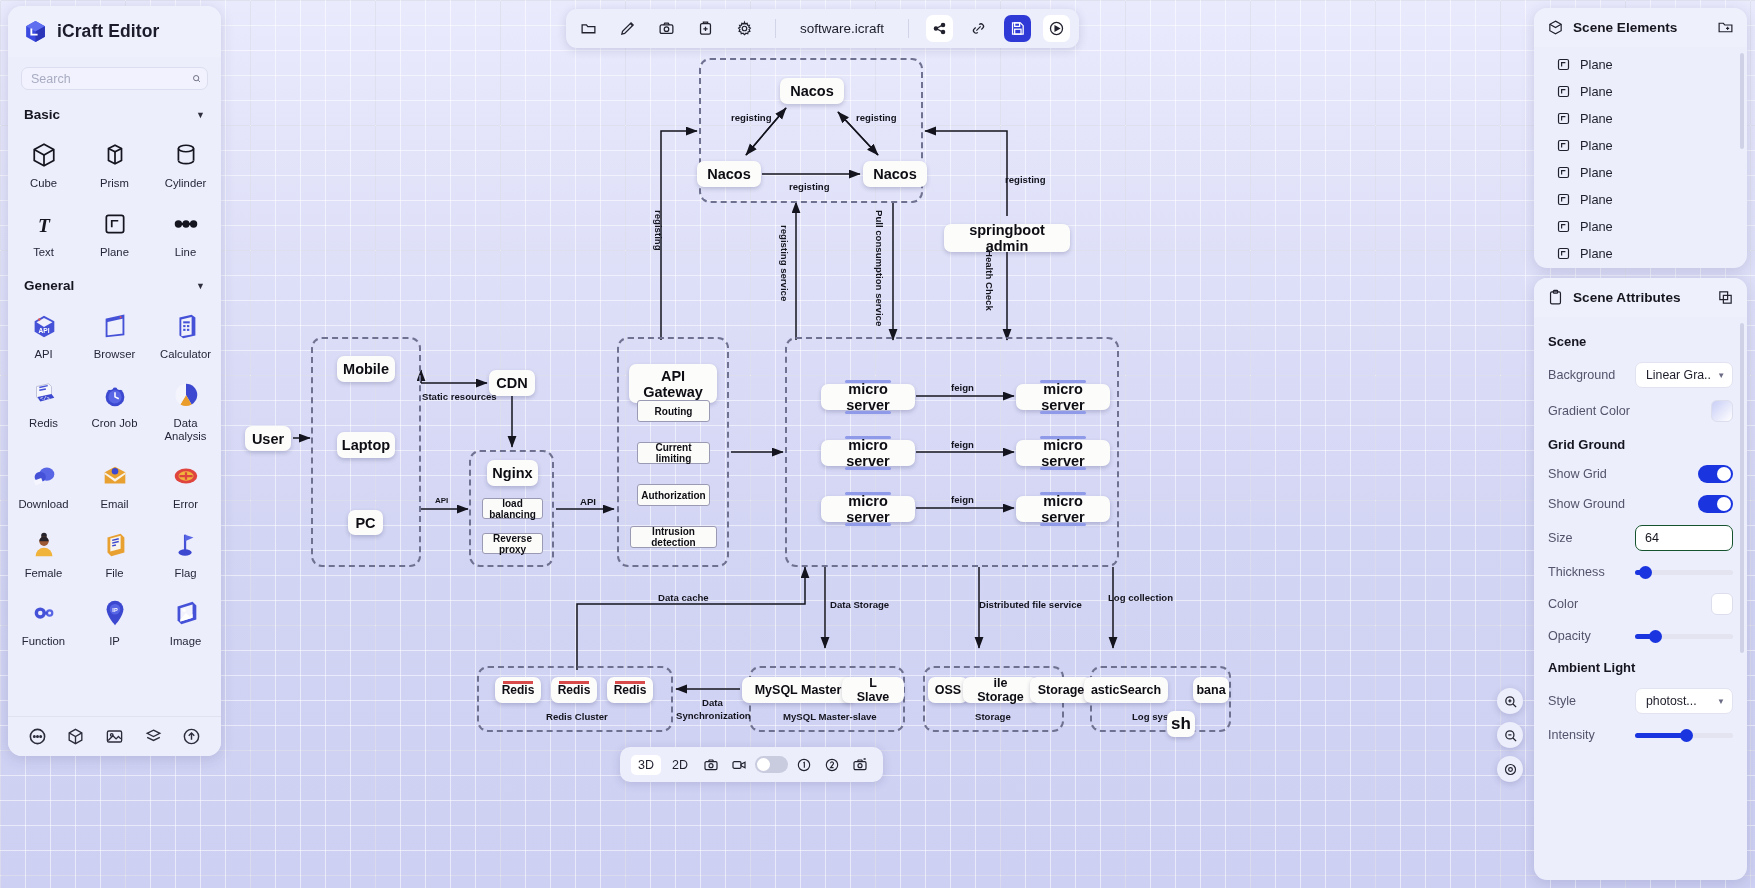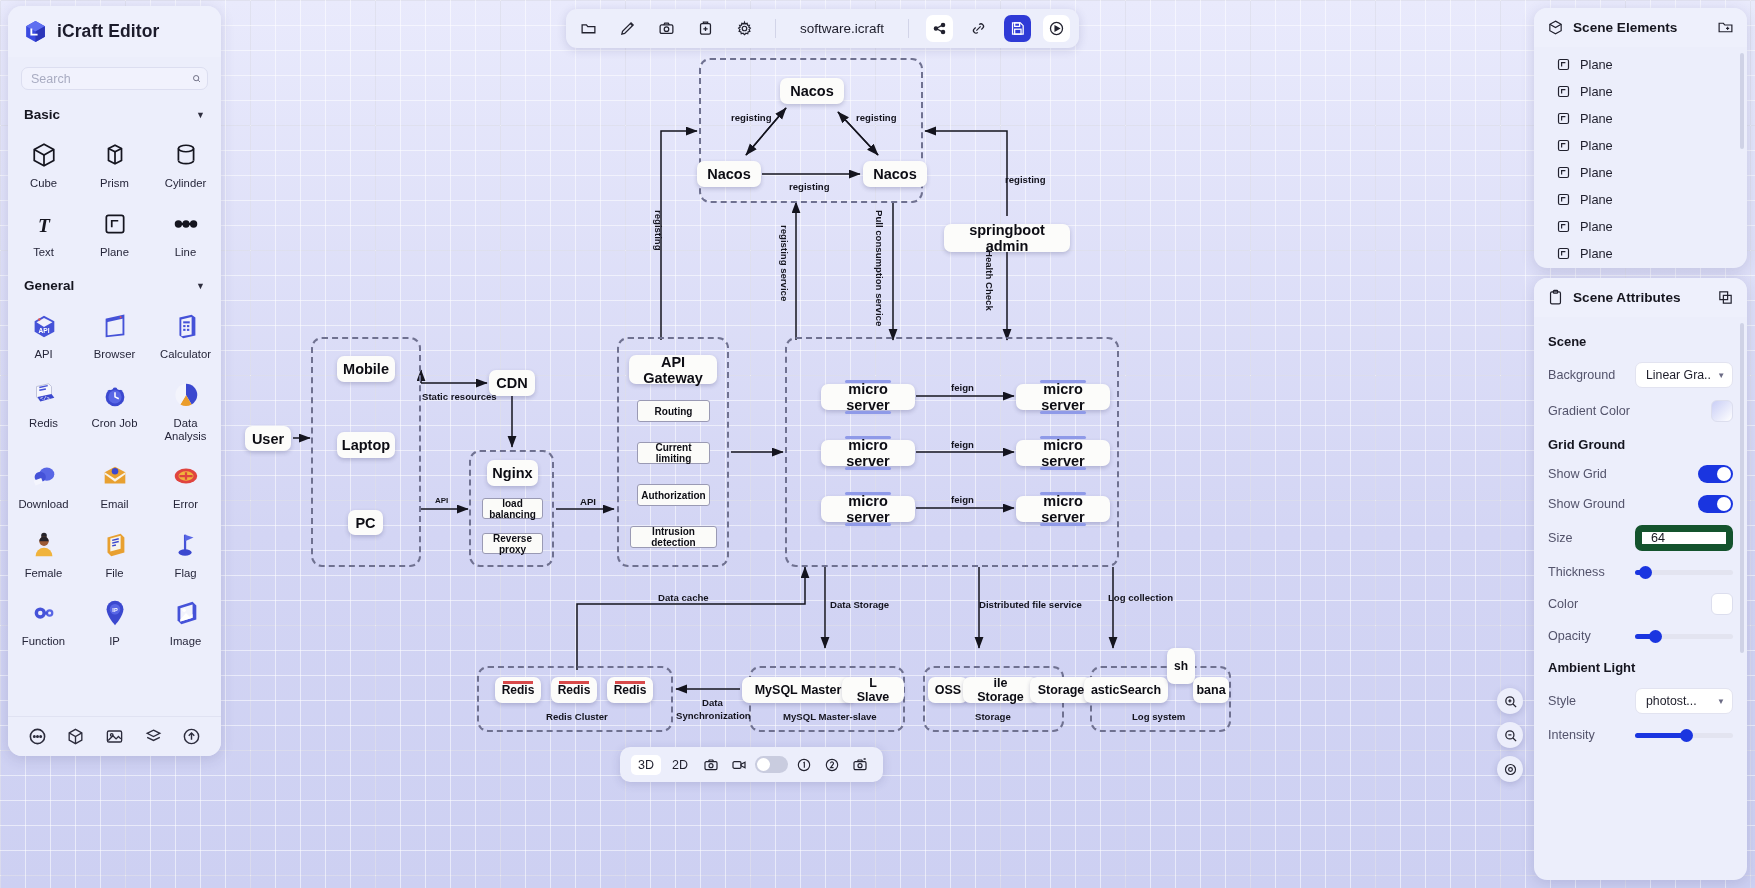--- a/index.html
+++ b/index.html
@@ -122,21 +122,21 @@
     overflow:hidden; }
   .select .cv { font-size:8px; color:#6a6a84; }
   .swatch { width:22px; height:22px; border-radius:6px; border:1px solid #dcdeee;
     cursor:pointer; }
   .sw-grad { background:linear-gradient(135deg,#c9cef6,#ffffff); }
   .sw-white { background:#fff; }
   .sw-toggle { width:35px; height:18px; border-radius:10px; background:#1a35e0;
     position:relative; cursor:pointer; }
   .sw-toggle i { position:absolute; top:2px; right:2px; width:14px; height:14px;
     border-radius:50%; background:#fff; }
-  .numbox { background:#fff; border:7px solid #14532d; border-radius:7px;
+  .numbox { background:#fff; border:1px solid #14532d; border-radius:7px;
     height:26px; width:98px; display:flex; align-items:center; padding:0 9px;
     font-size:12.6px; color:#16161f; cursor:text; }
   .slider { width:98px; height:5px; border-radius:3px; background:#e3e4f0;
     position:relative; cursor:pointer; }
   .slider .fill { position:absolute; left:0; top:0; height:5px; border-radius:3px;
     background:#1a35e0; }
   .slider .knob { position:absolute; top:-4px; width:13px; height:13px;
     border-radius:50%; background:#1a35e0; }
 
   
@@ -249,21 +249,21 @@
 
   <div class="node big" style="left:245px;top:426px;width:46px;height:25px">User</div>
   <div class="node big" style="left:337px;top:356px;width:58px;height:26px">Mobile</div>
   <div class="node big" style="left:337px;top:432px;width:58px;height:26px">Laptop</div>
   <div class="node big" style="left:348px;top:510px;width:35px;height:25px">PC</div>
   <div class="node big" style="left:489px;top:370px;width:46px;height:26px">CDN</div>
   <div class="node big" style="left:487px;top:460px;width:51px;height:26px">Nginx</div>
   <div class="node sm" style="left:482px;top:498px;width:61px;height:21px">load balancing</div>
   <div class="node sm" style="left:482px;top:533px;width:61px;height:21px">Reverse proxy</div>
 
-  <div class="node big" style="left:629px;top:355px;width:88px;height:29px">API Gateway</div>
+  <div class="node big" style="left:629px;top:364px;width:88px;height:39px">API Gateway</div>
   <div class="node sm" style="left:637px;top:400px;width:73px;height:22px">Routing</div>
   <div class="node sm" style="left:637px;top:442px;width:73px;height:22px">Current limiting</div>
   <div class="node sm" style="left:637px;top:484px;width:73px;height:22px">Authorization</div>
   <div class="node sm" style="left:630px;top:526px;width:87px;height:22px">Intrusion detection</div>
 
   <div class="node big" style="left:821px;top:384px;width:94px;height:26px">micro server<span class="srv-bar" style="top:-4px"></span><span class="srv-bar" style="bottom:-4px"></span></div>
   <div class="node big" style="left:1016px;top:384px;width:94px;height:26px">micro server<span class="srv-bar" style="top:-4px"></span><span class="srv-bar" style="bottom:-4px"></span></div>
   <div class="node big" style="left:821px;top:440px;width:94px;height:26px">micro server<span class="srv-bar" style="top:-4px"></span><span class="srv-bar" style="bottom:-4px"></span></div>
   <div class="node big" style="left:1016px;top:440px;width:94px;height:26px">micro server<span class="srv-bar" style="top:-4px"></span><span class="srv-bar" style="bottom:-4px"></span></div>
   <div class="node big" style="left:821px;top:496px;width:94px;height:26px">micro server<span class="srv-bar" style="top:-4px"></span><span class="srv-bar" style="bottom:-4px"></span></div>
@@ -272,21 +272,21 @@
   <div class="node big" style="left:495px;top:677px;width:46px;height:26px;font-size:12px">Redis<span class="redline"></span></div>
   <div class="node big" style="left:551px;top:677px;width:46px;height:26px;font-size:12px">Redis<span class="redline"></span></div>
   <div class="node big" style="left:607px;top:677px;width:46px;height:26px;font-size:12px">Redis<span class="redline"></span></div>
 
   <div class="node big" style="left:742px;top:677px;width:112px;height:26px;font-size:12.5px">MySQL Master</div>
   <div class="node big" style="left:842px;top:677px;width:62px;height:26px;font-size:12.5px">L Slave</div>
   <div class="node big" style="left:928px;top:677px;width:40px;height:26px;font-size:12.5px">OSS</div>
   <div class="node big" style="left:963px;top:677px;width:75px;height:26px;font-size:12.5px">ile Storage</div>
   <div class="node big" style="left:1030px;top:677px;width:62px;height:26px;font-size:12.5px">Storage</div>
   <div class="node big" style="left:1084px;top:677px;width:84px;height:26px;font-size:12.5px">asticSearch</div>
-  <div class="node big" style="left:1167px;top:648px;width:28px;height:36px;font-size:12px">sh</div>
+  <div class="node big" style="left:1167px;top:711px;width:28px;height:26px;font-size:17px">sh</div>
   <div class="node big" style="left:1193px;top:677px;width:36px;height:26px;font-size:12.5px">bana</div>
 
   <div class="edge-lbl" style="left:731px;top:112px">registing</div>
   <div class="edge-lbl" style="left:856px;top:112px">registing</div>
   <div class="edge-lbl" style="left:789px;top:181px">registing</div>
   <div class="edge-lbl" style="left:1005px;top:174px">registing</div>
   <div class="edge-lbl vert" style="left:653px;top:210px">registing</div>
   <div class="edge-lbl vert" style="left:779px;top:225px">registing service</div>
   <div class="edge-lbl vert" style="left:874px;top:210px">Pull consumption service</div>
   <div class="edge-lbl vert" style="left:984px;top:250px">Health Check</div>

